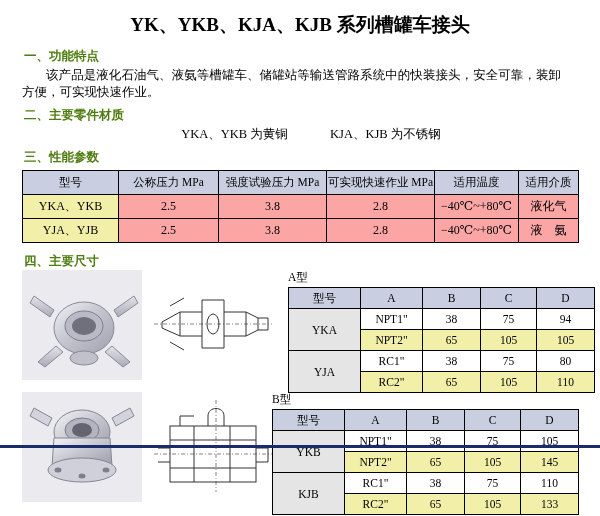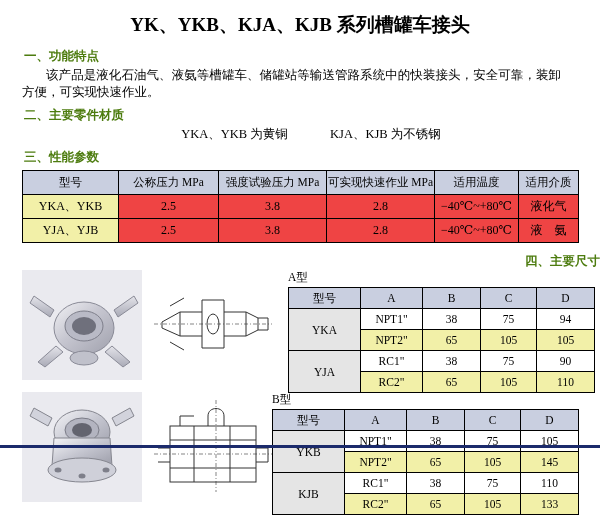--- a/index.html
+++ b/index.html
@@ -65,21 +65,21 @@
     text-align: center;
     font-size: 12px;
     height: 23px;
     padding: 0;
   }
   table.spec tr.head td {
     background: #c9cfe0;
     font-size: 11.5px;
   }
   table.spec tr.body td {
-    background: #ef4444;
+    background: #fca5a5;
   }
   table.spec tr.body td.first {
     background: #f2f0a8;
   }
 
   
   .dim-label {
     font-size: 11.5px;
     margin: 0 0 2px 0;
   }
@@ -177,21 +177,21 @@
       <td class="first">YJA、YJB</td>
       <td>2.5</td>
       <td>3.8</td>
       <td>2.8</td>
       <td>−40℃~+80℃</td>
       <td>液　氨</td>
     </tr>
   </tbody>
     </table>
 
-  <div class="section-head" style="margin-top:10px;text-align:right;">四、主要尺寸</div>
+  <div class="section-head" style="margin-top:10px;">四、主要尺寸</div>
 
   <div class="photo" style="left:22px; top:270px; width:120px; height:110px;">
     <svg width="120" height="110" viewBox="0 0 120 110">
       <defs>
         <linearGradient id="mg1" x1="0" y1="0" x2="1" y2="1">
           <stop offset="0%" stop-color="#f2f2f5"></stop>
           <stop offset="45%" stop-color="#c6c6d0"></stop>
           <stop offset="100%" stop-color="#9fa0ac"></stop>
         </linearGradient>
         <linearGradient id="mg2" x1="0" y1="0" x2="0" y2="1">
@@ -260,21 +260,21 @@
         <td class="valcell">NPT2"</td>
         <td class="valcell">65</td>
         <td class="valcell">105</td>
         <td class="valcell">105</td>
       </tr>
       <tr>
         <td class="model" rowspan="2">YJA</td>
         <td class="valcell">RC1"</td>
         <td class="valcell">38</td>
         <td class="valcell">75</td>
-        <td class="valcell">90</td>
+        <td class="valcell">80</td>
       </tr>
       <tr class="alt">
         <td class="valcell">RC2"</td>
         <td class="valcell">65</td>
         <td class="valcell">105</td>
         <td class="valcell">110</td>
       </tr>
     </tbody>
       </table>
   </div>

